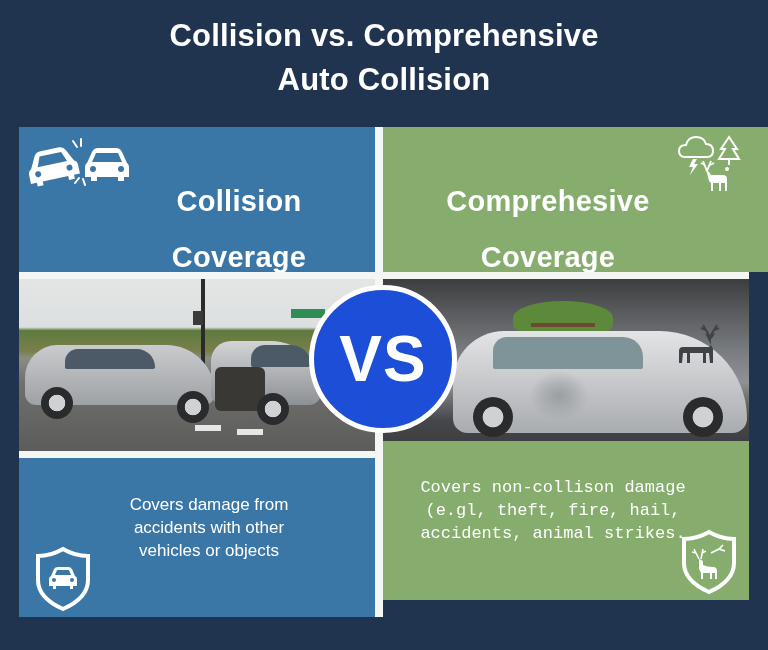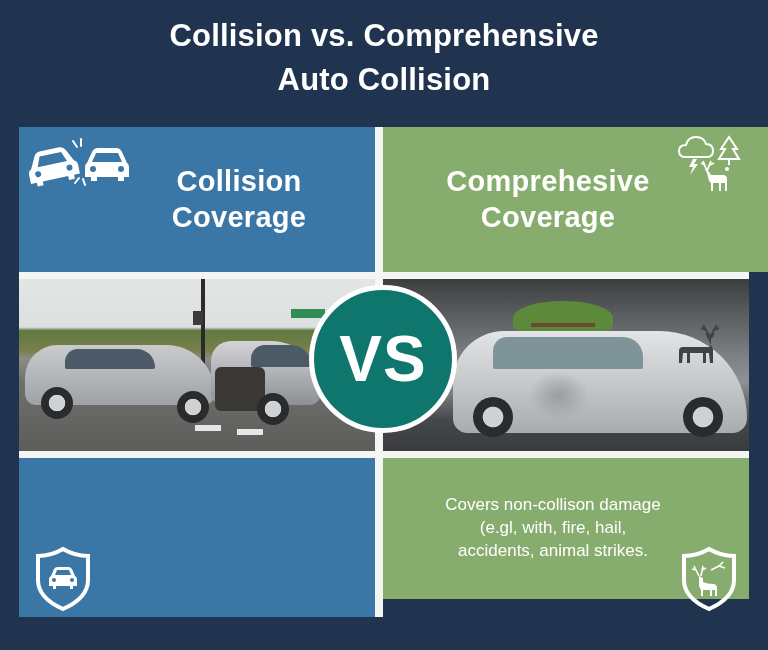--- a/index.html
+++ b/index.html
@@ -29,42 +29,42 @@
   .strip { position: absolute; height: 7px; background: #f4f6f4; }
   .strip.a { left: 0; top: 145px; width: 730px; }
   .strip.b { left: 0; top: 324px; width: 730px; }
 
   .photo-l { left: 0; top: 152px; width: 356px; height: 172px; overflow: hidden;
     background: linear-gradient(#e4e6e6 0%, #dcdfdf 28%, #5f7a3f 30%, #7a7f4c 42%, #8a8d84 46%, #6f706c 60%, #5c5d5a 100%); }
   .photo-r { left: 364px; top: 152px; width: 366px; height: 172px; overflow: hidden;
     background: linear-gradient(#3c3d3f 0%, #5a5c5f 20%, #7d8084 45%, #8f9295 60%, #45474a 82%, #3a3b3d 100%); }
 
   .bot-l { left: 0; top: 331px; width: 356px; height: 159px; }
-  .bot-r { left: 364px; top: 331px; width: 366px; height: 141px; }
+  .bot-r { left: 364px; top: 314px; width: 366px; height: 159px; font-family: Liberation Mono, monospace; }
 
   .heading {
     position: absolute; color: #ffffff; text-align: center;
     font-size: 29px; line-height: 36px; font-weight: 600; letter-spacing: 0.3px;
   }
-  .heading span { display: block; }
+  .heading span { display: block; margin-top: 20px; }
   .top-l .heading { left: 120px; top: 36px; width: 200px; }
   .top-r .heading { left: 20px; top: 36px; width: 290px; }
 
   .desc {
     position: absolute; color: #ffffff; text-align: center;
     font-size: 17px; line-height: 23px;
   }
   .desc span { display: block; }
   .bot-l .desc { left: 60px; top: 35px; width: 260px; }
   .bot-r .desc { left: 20px; top: 35px; width: 300px; }
 
   .icon { position: absolute; }
   .vs {
     position: absolute; left: 290px; top: 158px; width: 148px; height: 148px;
-    border-radius: 50%; background: #0f766e; border: 5px solid #ffffff;
+    border-radius: 50%; background: #1d4ed8; border: 5px solid #ffffff;
     z-index: 5; display: flex; align-items: center; justify-content: center;
     color: #ffffff; font-size: 64px; font-weight: 700; letter-spacing: 1px;
     box-sizing: border-box;
   }
 
   
   .car { position: absolute; background: linear-gradient(#c9cbcd, #9fa2a5); border-radius: 40px 60px 14px 14px; }
   .wheel { position: absolute; width: 32px; height: 32px; border-radius: 50%; background: radial-gradient(#cfd1d3 0 35%, #2a2b2c 38% 100%); }
   .window { position: absolute; background: #4b5a66; border-radius: 14px 20px 2px 2px; }
   .pole { position: absolute; background: #2b2b2b; }
@@ -166,33 +166,38 @@
       <path fill="#3f4347" d="M32 4 L30 0 M30 10 L34 12 L40 10 L38 14 L36 16 L36 22 L34 24 L8 24 Q4 24 4 28 L4 40 L7 40 L8 30 L12 30 L12 40 L15 40 L15 30 L28 30 L28 40 L31 40 L31 30 L34 30 L35 40 L38 40 L38 26 L36 22 Z"></path>
       <g stroke="#3f4347" stroke-width="2" fill="none">
           <path d="M34 12 L28 2 M31 7 L26 5 M36 12 L42 2 M39 7 L44 5"></path>
         </g>
     </svg>
   </div>
 
   <div class="strip b"></div>
 
   <div class="panel blue bot-l">
+    <div class="desc">
+      <span>Covers damage from</span>
+      <span>accidents with other</span>
+      <span>vehicles or objects</span>
+    </div>
     <svg class="icon" style="left:16px;top:88px" width="56" height="66" viewBox="0 0 56 66">
       <path d="M28 3 Q40 10 53 10 L53 34 Q53 52 28 63 Q3 52 3 34 L3 10 Q16 10 28 3 Z" fill="none" stroke="#ffffff" stroke-width="4"></path>
       <path fill="#ffffff" d="M16 30 L19 23 Q20 21 23 21 L33 21 Q36 21 37 23 L40 30 Q42 31 42 33 L42 40 L38 40 L38 43 L35 43 L35 40 L21 40 L21 43 L18 43 L18 40 L14 40 L14 33 Q14 31 16 30 Z"></path>
       <path fill="#3b77a6" d="M20 29 L22 24 L34 24 L36 29 Z"></path>
       <circle cx="19" cy="34" r="2" fill="#3b77a6"></circle>
         <circle cx="37" cy="34" r="2" fill="#3b77a6"></circle>
     </svg>
   </div>
 
   <div class="panel green bot-r">
     <div class="desc">
       <span>Covers non-collison damage</span>
-      <span>(e.gl, with, fire, hail,</span>
+      <span>(e.gl, theft, fire, hail,</span>
       <span>accidents, animal strikes.</span>
     </div>
     <svg class="icon" style="left:298px;top:88px" width="56" height="66" viewBox="0 0 56 66">
       <path d="M28 3 Q40 10 53 10 L53 34 Q53 52 28 63 Q3 52 3 34 L3 10 Q16 10 28 3 Z" fill="none" stroke="#ffffff" stroke-width="4"></path>
       <path fill="#ffffff" d="M18 30 L22 32 L22 36 Q26 38 32 38 Q36 38 36 42 L36 50 L34 50 L34 44 L31 44 L31 50 L29 50 L29 44 L22 44 L22 50 L20 50 L20 44 L18 40 Z"></path>
       <g stroke="#ffffff" stroke-width="1.6" fill="none">
         <path d="M18 30 L13 20 M15 24 L11 23 M20 30 L22 20 M21 24 L25 22"></path>
         <path d="M30 24 L38 20 L42 16 M38 20 L44 22"></path>
       </g>
     </svg>

